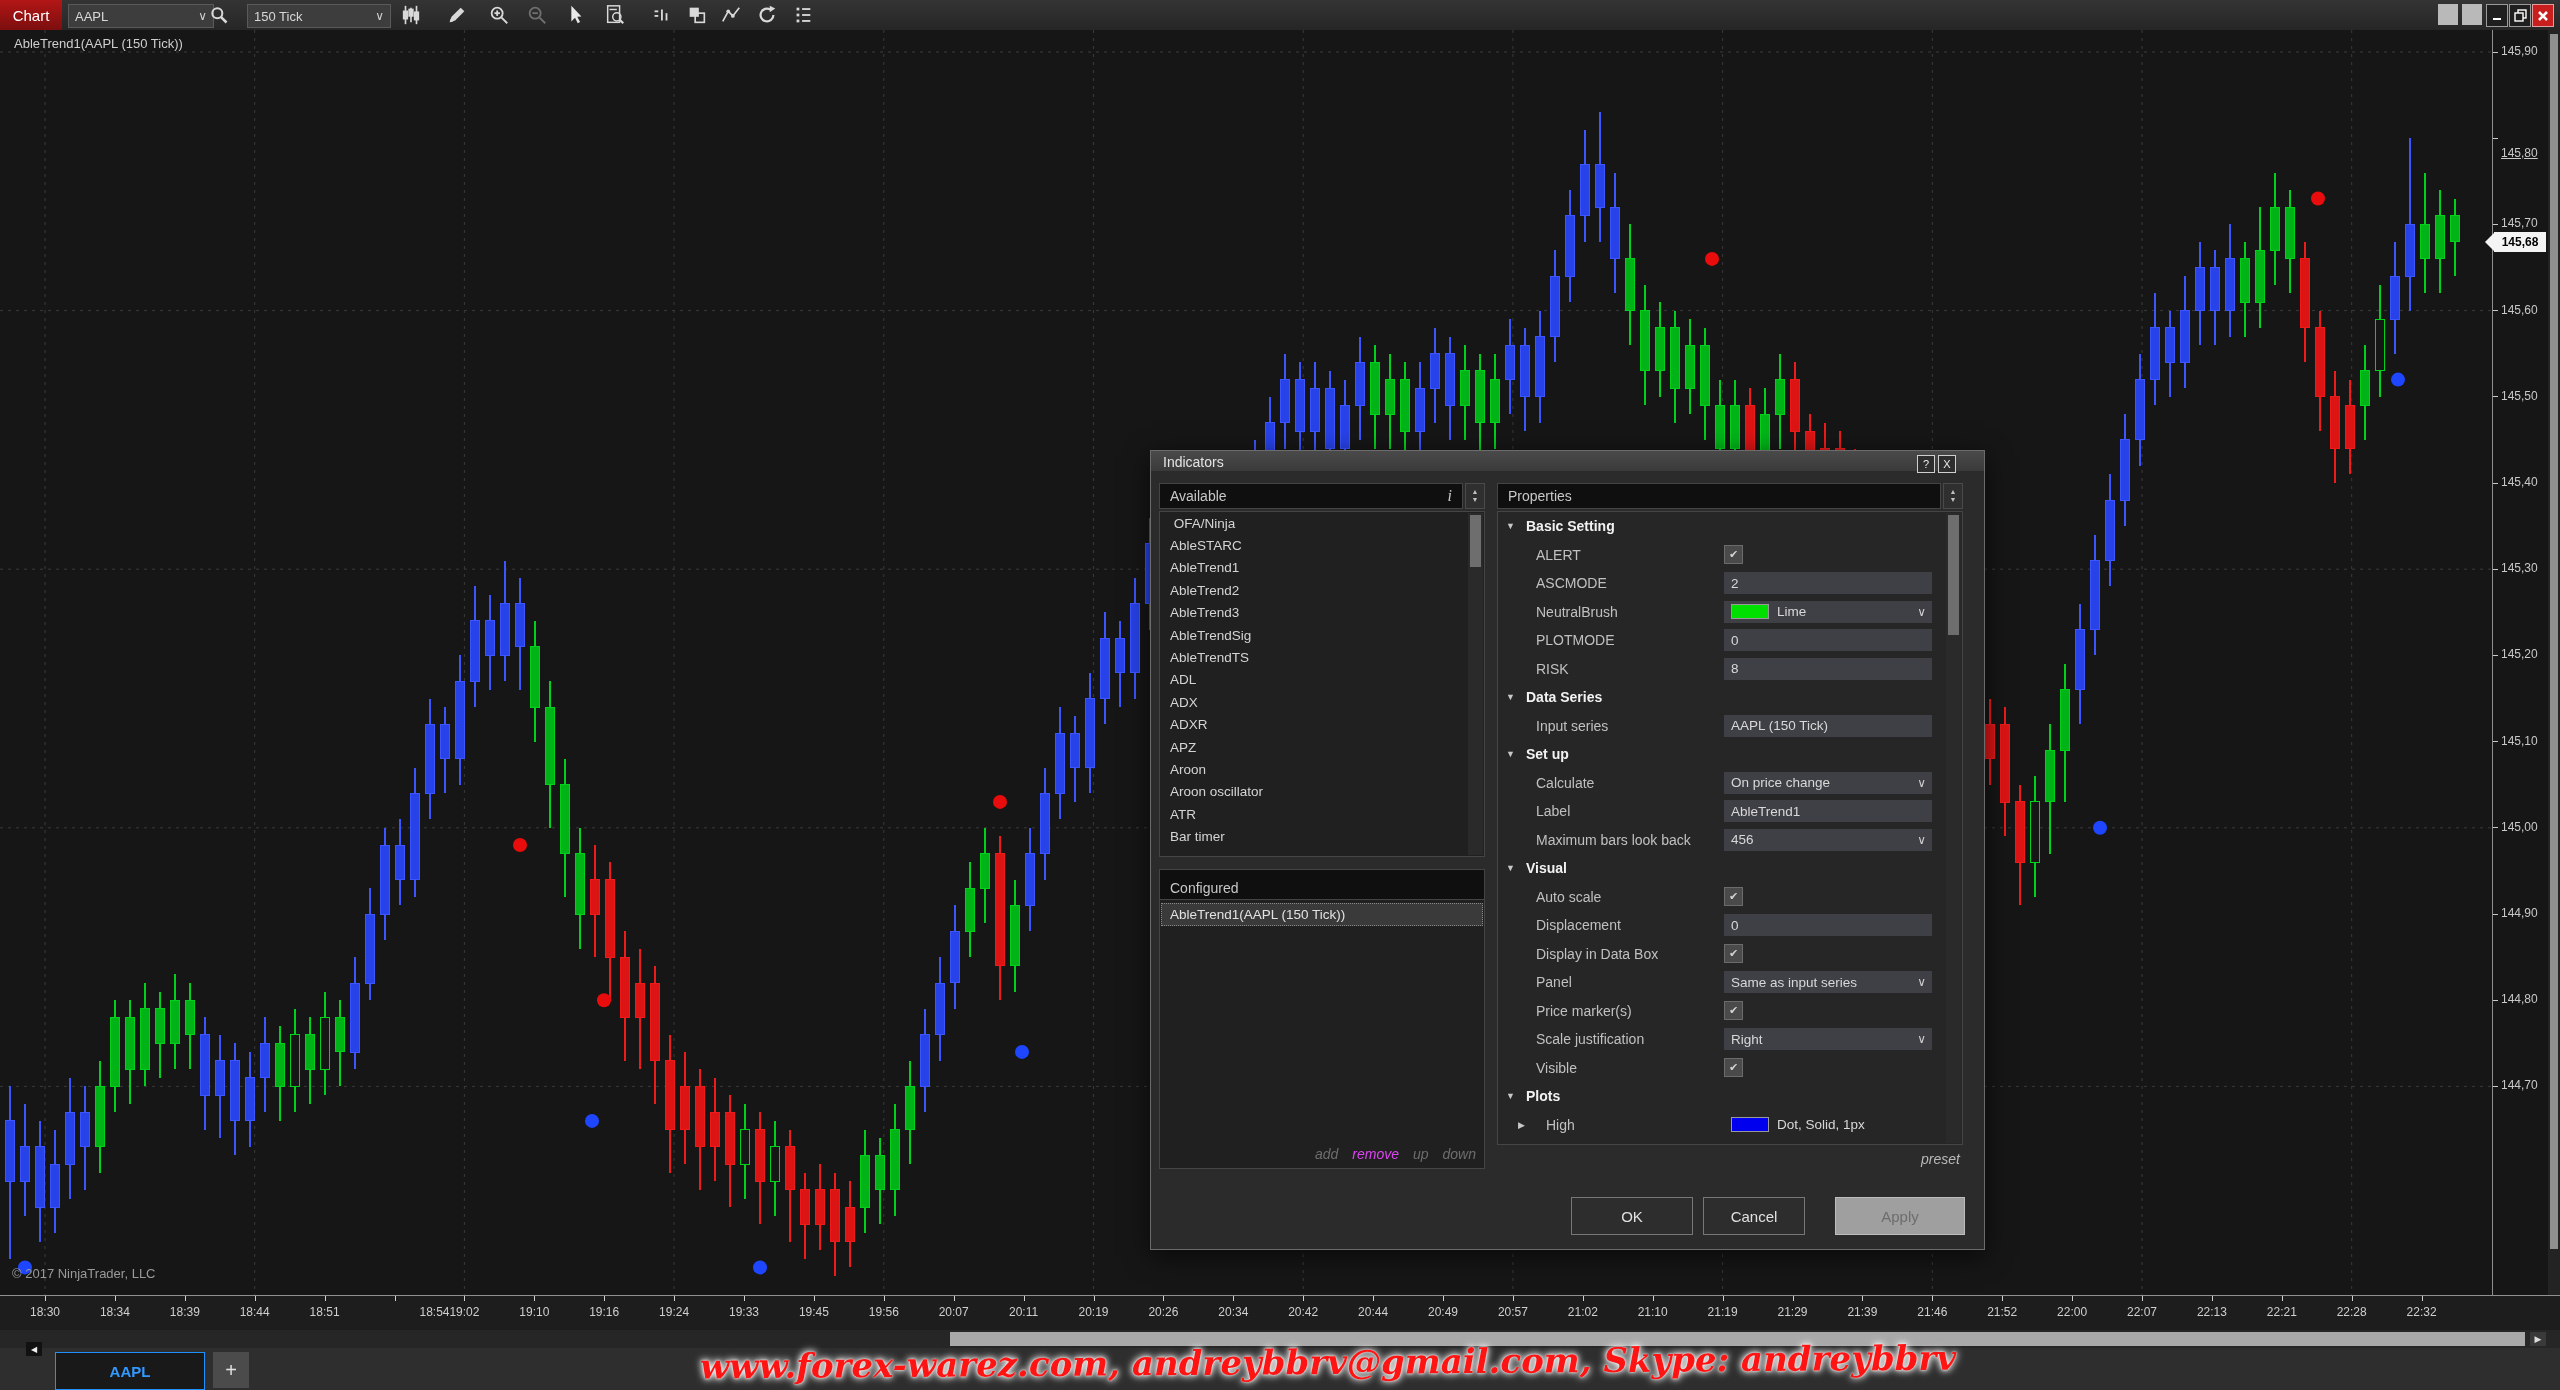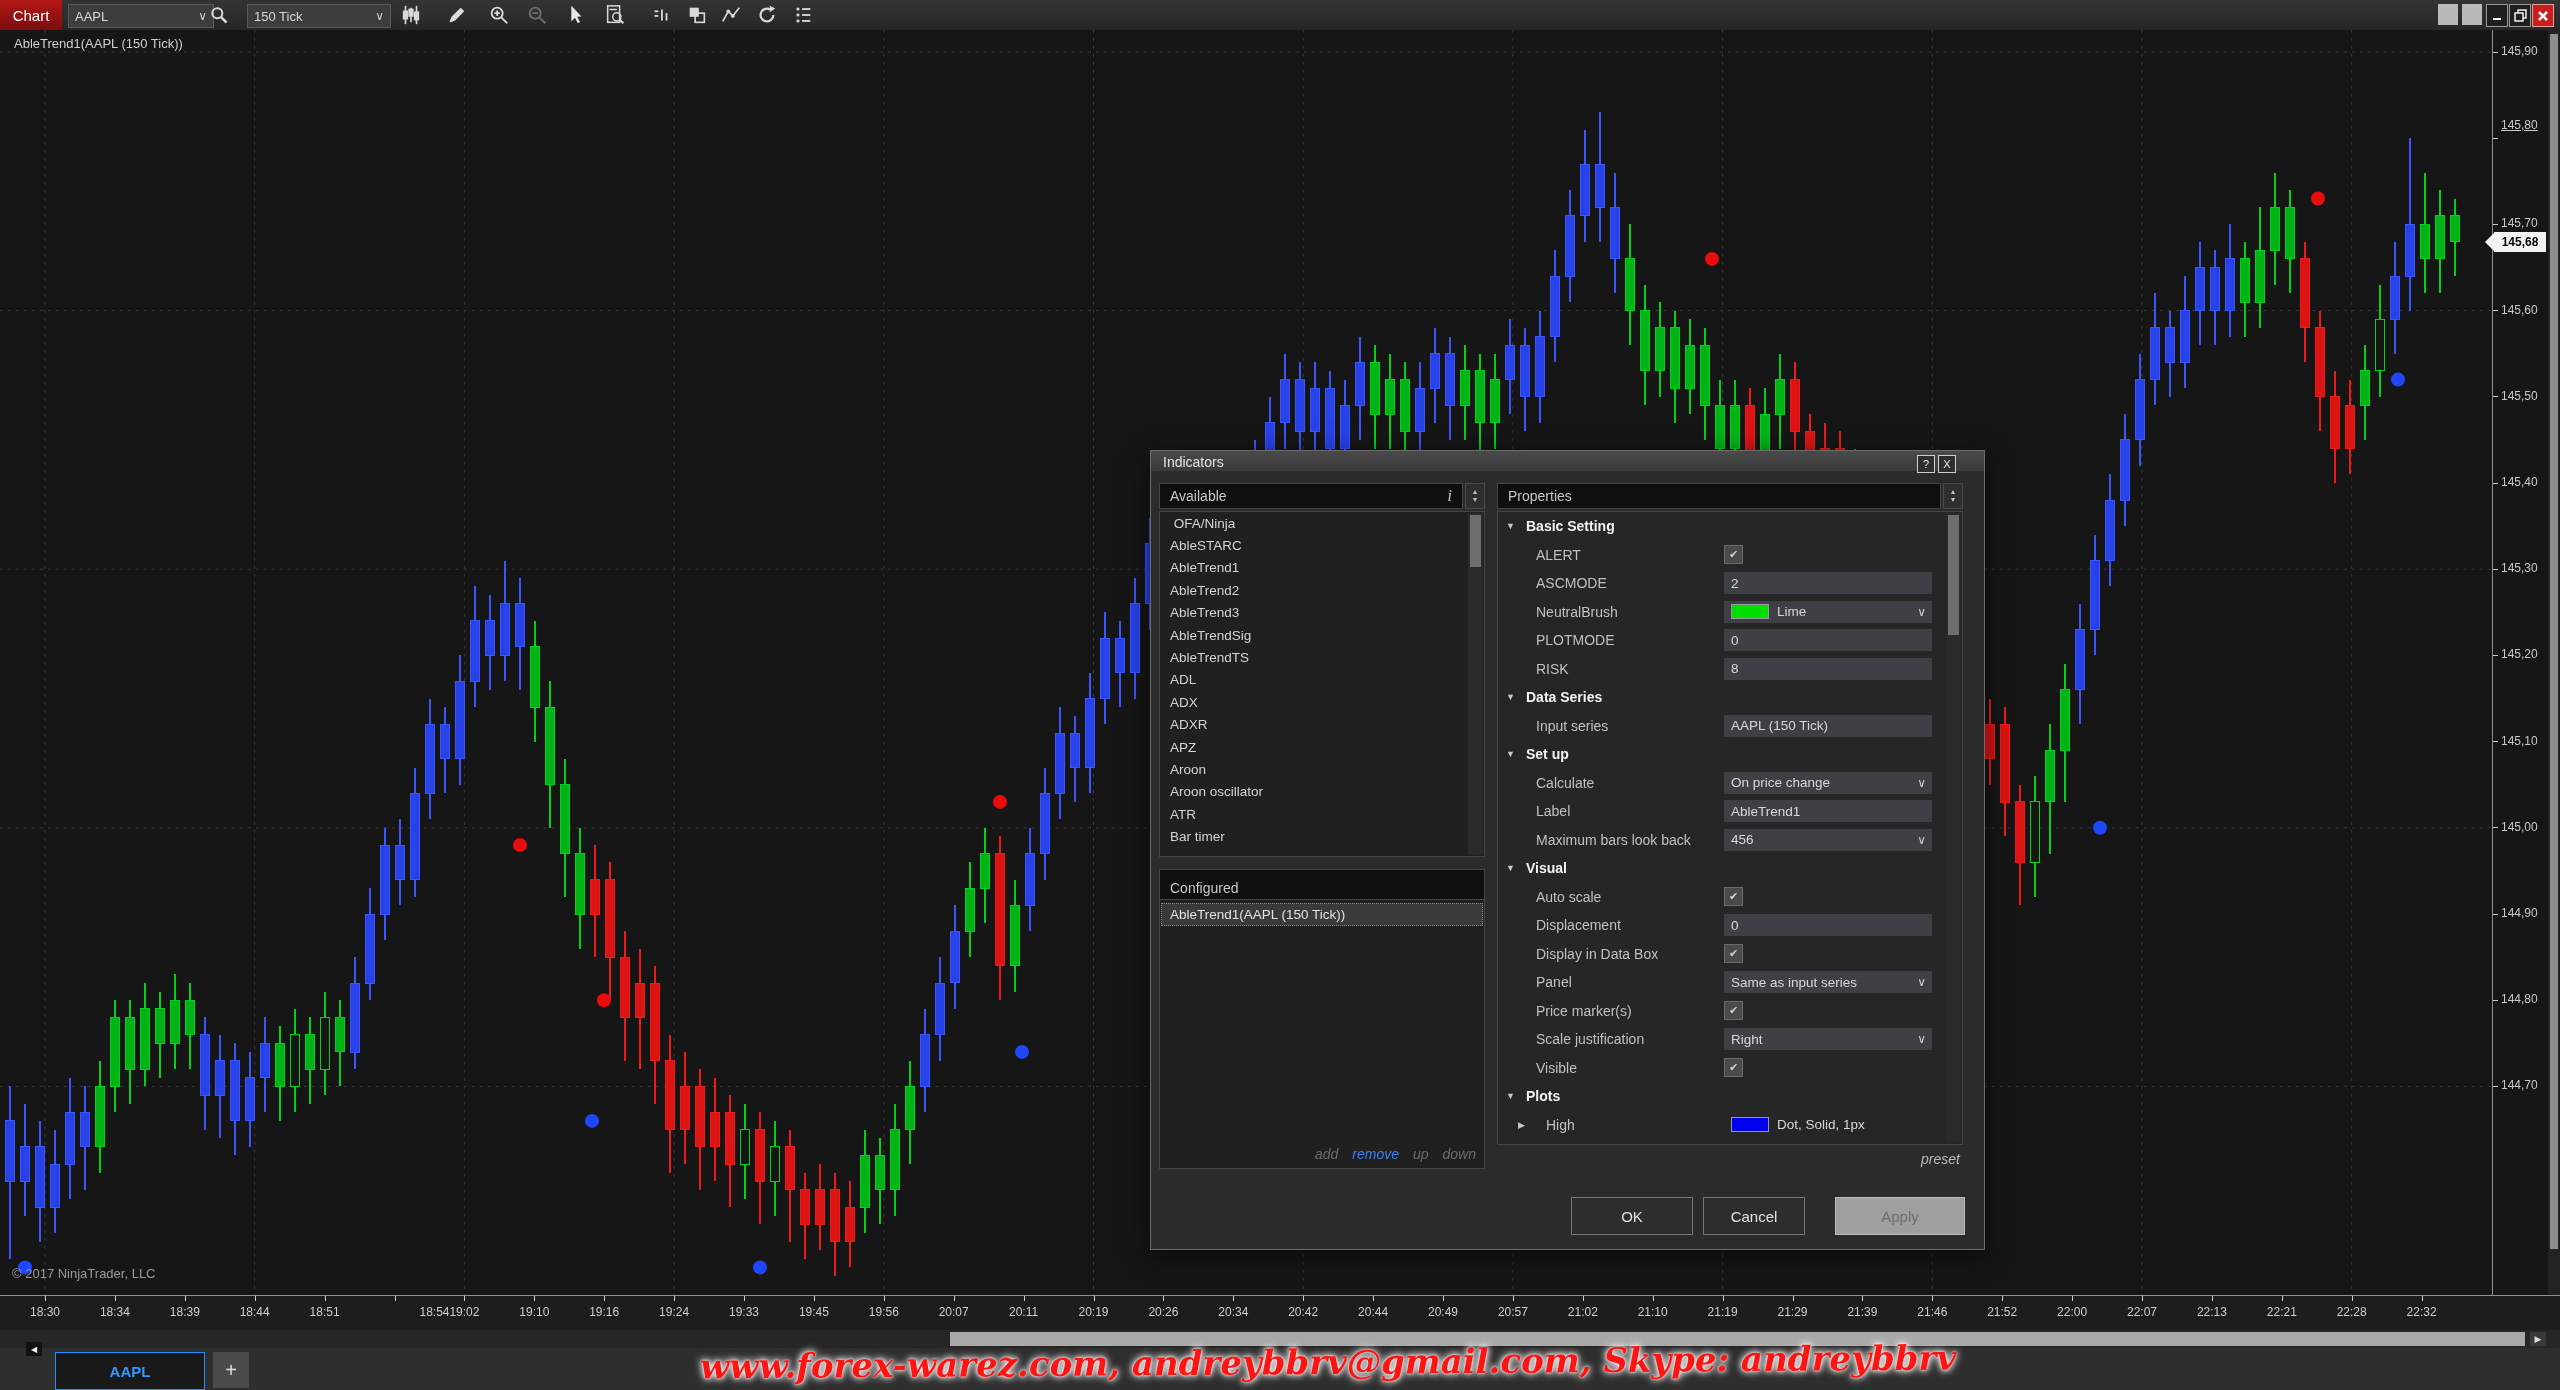--- a/index.html
+++ b/index.html
@@ -47,21 +47,21 @@
   .arrcol{background:#2f2f2f;border:1px solid #4a4a4a;box-sizing:border-box;display:flex;flex-direction:column;align-items:center;justify-content:center;color:#c0c0c0;font-size:7px;line-height:8px;}
   #avail-list{left:8px;top:60px;width:326px;height:346px;background:#202020;border:1px solid #454545;box-sizing:border-box;overflow:hidden;}
   .avail-item{height:22.4px;display:flex;align-items:center;padding-left:10px;color:#d4d4d4;font-size:13.5px;white-space:pre;}
   .lscroll{position:absolute;right:1px;top:1px;bottom:1px;width:15px;background:#2a2a2a;}
   .lscroll .thumb{position:absolute;left:2px;top:2px;width:11px;height:52px;background:#6e6e6e;}
   #conf-box{left:8px;top:448px;width:326px;height:270px;background:#202020;border:1px solid #454545;box-sizing:border-box;}
   #conf-sel{left:1px;top:3px;width:322px;height:23px;background:#3a3a3a;border:1px dotted #888;box-sizing:border-box;display:flex;align-items:center;padding-left:8px;color:#e2e2e2;font-size:13.5px;}
   #conf-actions{left:0;right:8px;bottom:6px;text-align:right;font-style:italic;font-size:14px;}
   #conf-actions span{margin-left:14px;}
   .dim{color:#6e6e6e;}
-  .lit{color:#3b82f6;text-align:center;}
+  .lit{color:#d946ef;text-align:center;}
   #prop-grid{left:346px;top:60px;width:466px;height:634px;background:#262626;border:1px solid #454545;box-sizing:border-box;overflow:hidden;}
   .prow{position:relative;height:28.5px;display:flex;align-items:center;}
   .prow .tri{position:absolute;left:8px;color:#c8c8c8;font-size:9px;}
   .prow .tri2{position:absolute;left:20px;color:#c8c8c8;font-size:9px;}
   .prow .seclabel{position:absolute;left:28px;color:#f2f2f2;font-weight:bold;font-size:14px;}
   .prow .plabel{position:absolute;left:38px;color:#c0c0c0;font-size:14px;}
   .prow .pval{position:absolute;left:226px;width:208px;height:22px;background:#3f4046;color:#d8d8d8;display:flex;align-items:center;padding:0 7px;font-size:13.5px;box-sizing:border-box;}
   .prow .pval .chev{position:absolute;right:6px;color:#cfcfcf;font-size:12px;}
   .prow .check{position:absolute;left:226px;width:17px;height:17px;background:#4a4a4a;border:1px solid #6b6b6b;color:#d2d2d2;font-size:11px;display:flex;align-items:center;justify-content:center;}
   .swatch{display:inline-block;width:36px;height:13px;border:1px solid #9a9a9a;margin-right:8px;}
@@ -578,21 +578,21 @@
       </g>
     </svg>
   <div id="chart-label" class="abs">AbleTrend1(AAPL (150 Tick))</div>
   <div id="copyright" class="abs">© 2017 NinjaTrader, LLC</div>
 </div>
 
 <div id="price-axis" class="abs">
     <div class="pxtick abs" style="top: 21.5px;"></div>
     <div class="pxlabel abs" style="top: 14px;">145,90</div>
     <div class="pxtick abs" style="top: 107.7px;"></div>
-    <div class="pxlabel abs" style="top: 88px; text-decoration: underline;">145,80</div>
+    <div class="pxlabel abs" style="top: 116px; text-decoration: underline;">145,80</div>
     <div class="pxtick abs" style="top: 193.9px;"></div>
     <div class="pxlabel abs" style="top: 186.4px;">145,70</div>
     <div class="pxtick abs" style="top: 280.1px;"></div>
     <div class="pxlabel abs" style="top: 272.6px;">145,60</div>
     <div class="pxtick abs" style="top: 366.3px;"></div>
     <div class="pxlabel abs" style="top: 358.8px;">145,50</div>
     <div class="pxtick abs" style="top: 452.5px;"></div>
     <div class="pxlabel abs" style="top: 445px;">145,40</div>
     <div class="pxtick abs" style="top: 538.7px;"></div>
     <div class="pxlabel abs" style="top: 531.2px;">145,30</div>

